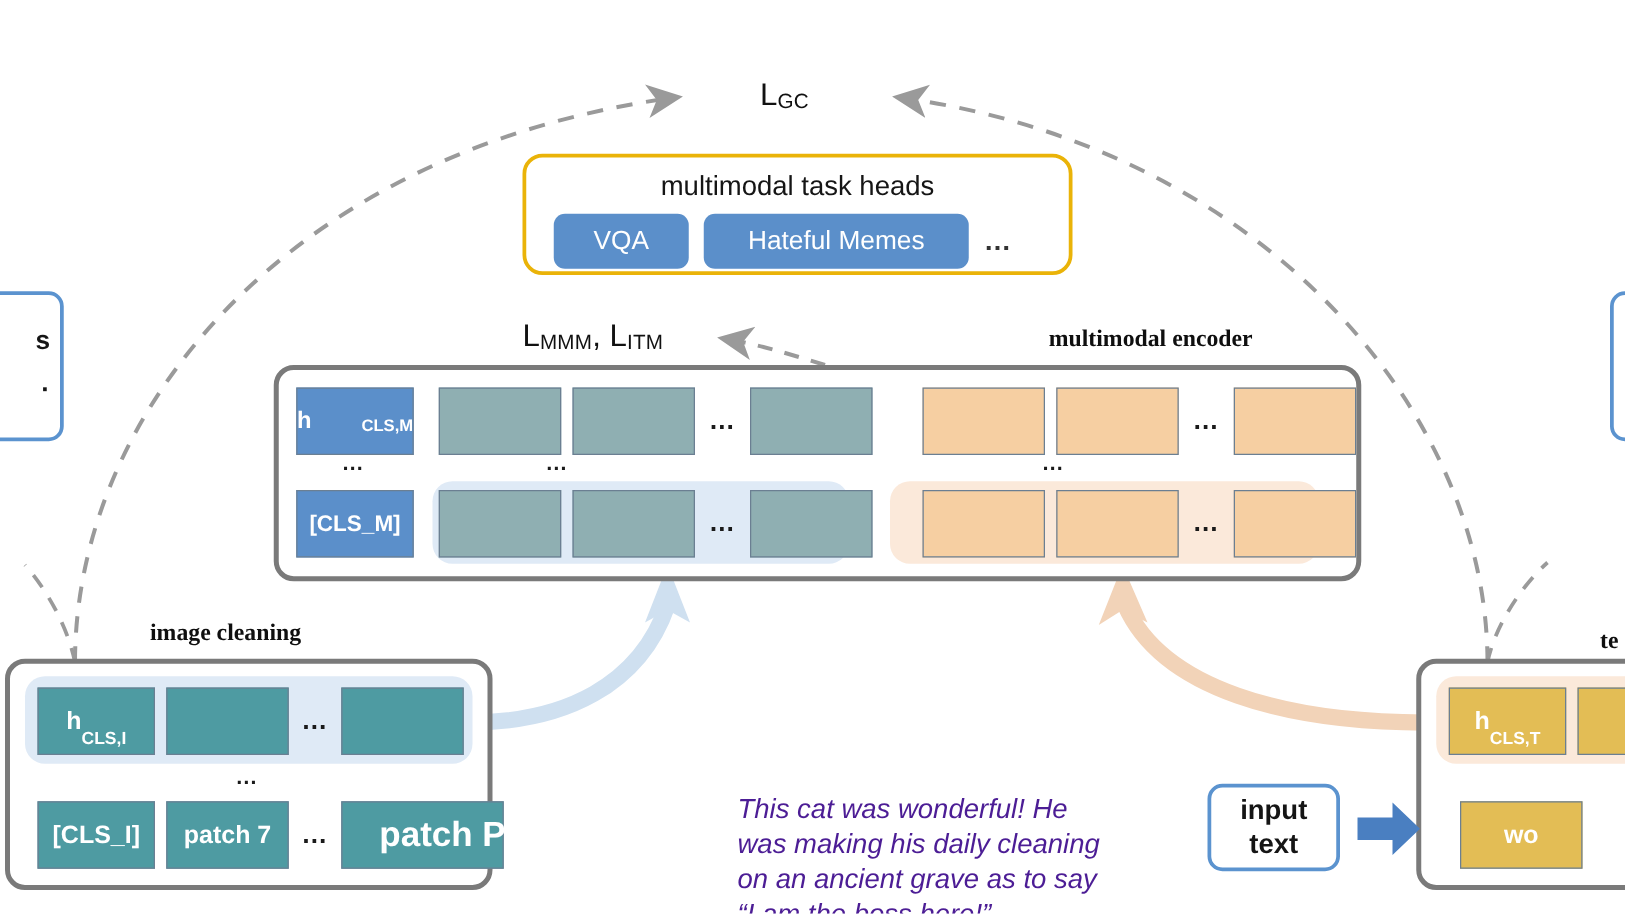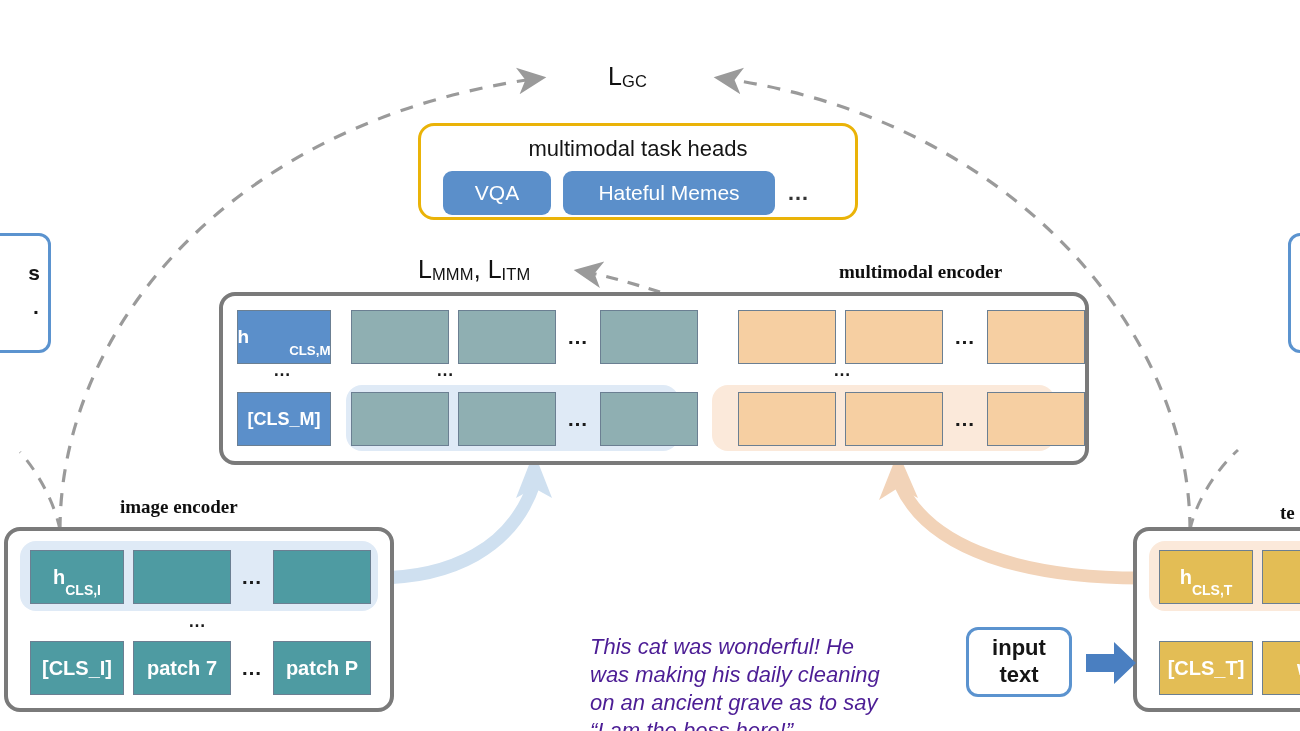--- a/index.html
+++ b/index.html
@@ -185,21 +185,21 @@
   <div class="abs caption" style="left:839px; top:261px;">multimodal encoder</div>
 
   <div class="abs encoder-box" style="left:219px; top:292px; width:870px; height:173px;">
 
     <div class="abs hl-blue" style="left:123px; top:89px; width:333px; height:66px;"></div>
     <div class="abs hl-orange" style="left:489px; top:89px; width:343px; height:66px;"></div>
 
     <div class="abs" style="left:14px; top:14px; display:flex; align-items:center;">
       <div class="tok tok-blue" style="width:92px; height:52px; font-size:19px;">
         <span>h</span>
-          <span class="sub-small" style="align-self:flex-end; padding-bottom:5px;margin-left:40px;">CLS,M</span>
+          <span class="sub-small" style="align-self:flex-end; padding-bottom:15px;margin-left:40px;">CLS,M</span>
       </div>
       <div style="width:20px;"></div>
       <div class="tok tok-teal" style="width:96px; height:52px;"></div>
       <div style="width:9px;"></div>
       <div class="tok tok-teal" style="width:96px; height:52px;"></div>
       <div class="ell" style="width:44px; height:52px; font-size:21px;">…</div>
       <div class="tok tok-teal" style="width:96px; height:52px;"></div>
       <div style="width:40px;"></div>
       <div class="tok tok-orange" style="width:96px; height:52px;"></div>
       <div style="width:9px;"></div>
@@ -224,21 +224,21 @@
       <div class="tok tok-teal" style="width:96px; height:52px;"></div>
       <div style="width:40px;"></div>
       <div class="tok tok-orange" style="width:96px; height:52px;"></div>
       <div style="width:9px;"></div>
       <div class="tok tok-orange" style="width:96px; height:52px;"></div>
       <div class="ell" style="width:44px; height:52px; font-size:21px;">…</div>
       <div class="tok tok-orange" style="width:96px; height:52px;"></div>
     </div>
   </div>
 
-  <div class="abs caption" style="left:120px; top:496px;">image encoder</div>
+  <div class="abs caption" style="left:120px; top:496px;">image cleaning</div>
 
   <div class="abs encoder-box" style="left:4px; top:527px; width:390px; height:185px;">
 
     <div class="abs hl-blue" style="left:12px; top:10px; width:358px; height:70px;"></div>
 
     <div class="abs" style="left:22px; top:19px; display:flex; align-items:center;">
       <div class="tok tok-imgteal" style="width:92px; height:52px; font-size:20px;">
         <span>h</span>
           <span class="sub-small" style="align-self:flex-end; padding-bottom:5px;">CLS,I</span>
       </div>
@@ -252,21 +252,21 @@
 
     <div class="abs" style="left:22px; top:110px; display:flex; align-items:center;">
       <div class="tok tok-imgteal" style="width:92px; height:52px; font-size:20px;">
           <span>[CLS_I]</span>
         </div>
       <div style="width:9px;"></div>
       <div class="tok tok-imgteal" style="width:96px; height:52px; font-size:20px;">
           <span>patch 7</span>
         </div>
       <div class="ell" style="width:42px; height:52px; font-size:21px;">…</div>
-      <div class="tok tok-imgteal" style="width:96px; height:52px; font-size:20px;">
+      <div class="tok tok-imgteal" style="width:96px; height:52px; font-size:28px;padding-left:32px;">
           <span>patch P</span>
         </div>
     </div>
   </div>
 
   <div class="abs caption" style="left:1280px; top:502px;">te</div>
 
   <div class="abs encoder-box" style="left:1133px; top:527px; width:330px; height:185px;">
 
     <div class="abs hl-orange" style="left:12px; top:10px; width:318px; height:70px;"></div>
@@ -274,23 +274,20 @@
     <div class="abs" style="left:22px; top:19px; display:flex; align-items:center;">
       <div class="tok tok-gold" style="width:92px; height:52px; font-size:20px;">
         <span>h</span>
           <span class="sub-small" style="align-self:flex-end; padding-bottom:5px;">CLS,T</span>
       </div>
       <div style="width:9px;"></div>
       <div class="tok tok-gold" style="width:96px; height:52px;"></div>
     </div>
 
     <div class="abs" style="left:22px; top:110px; display:flex; align-items:center;">
-      <div class="tok tok-gold" style="width:92px; height:52px; font-size:20px;">
-          <span>[CLS_T]</span>
-        </div>
       <div style="width:9px;"></div>
       <div class="tok tok-gold" style="width:96px; height:52px; font-size:20px;">
           <span>wo</span>
         </div>
     </div>
   </div>
 
   <div class="abs small-blue-box" style="left:-44px; top:233px; width:95px; height:120px; font-size:21px; flex-direction:column; align-items:flex-end; justify-content:center; padding-right:8px;">
     <div>s</div>
     <div style="margin-top:16px;">·</div>

